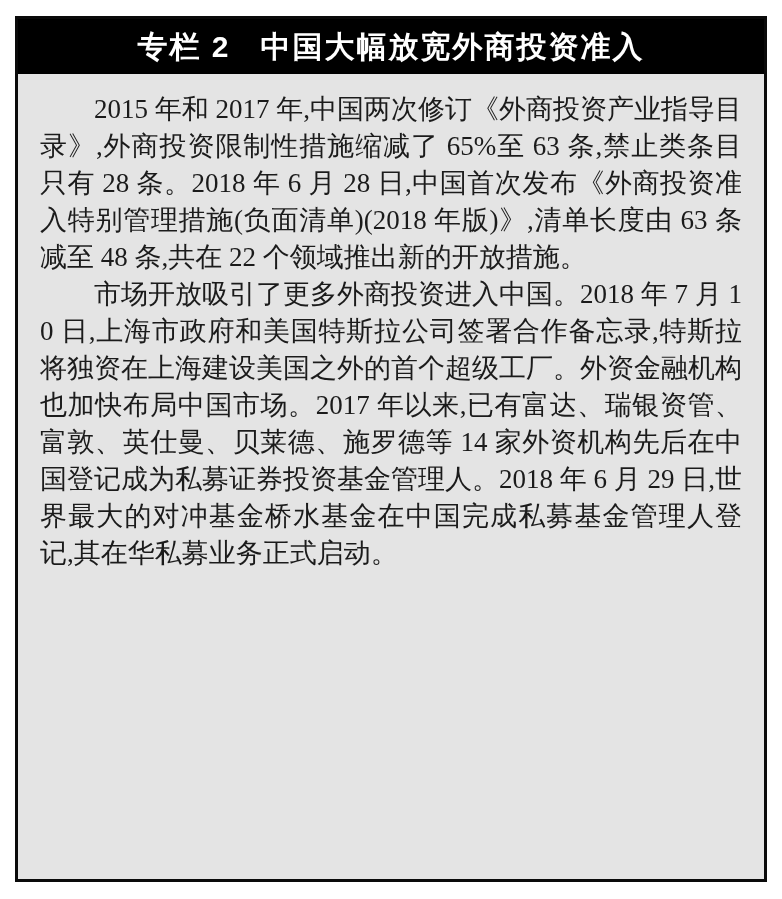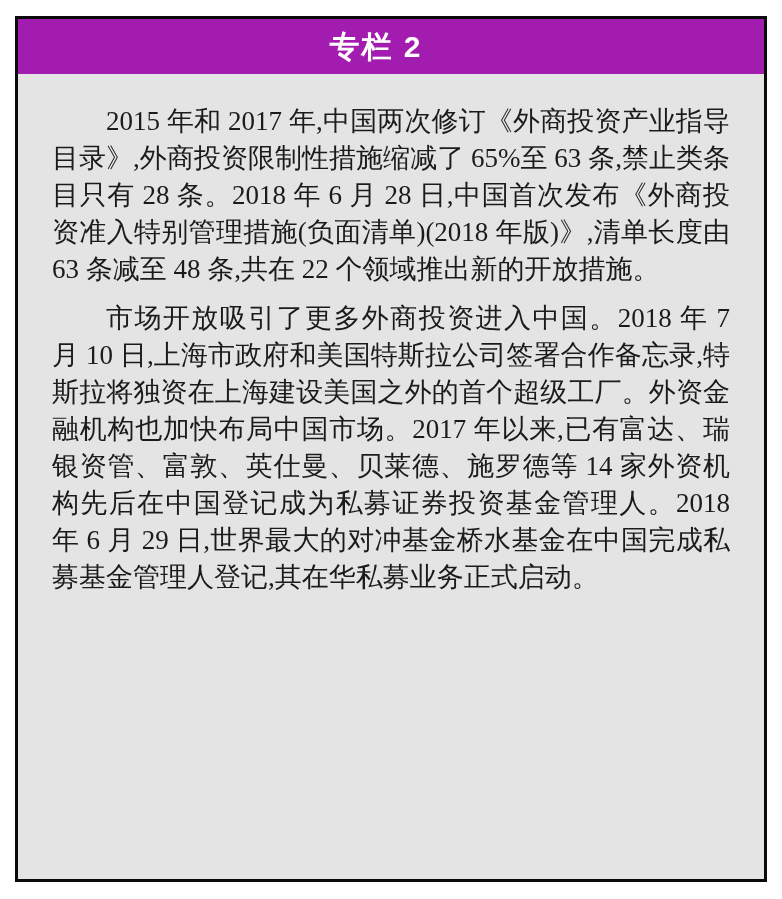--- a/index.html
+++ b/index.html
@@ -23,21 +23,21 @@
     height: 866px;
     border: 3px solid #0a0a0a;
     box-sizing: border-box;
     background: #e4e4e4;
     display: flex;
     flex-direction: column;
   }
   .box-header {
     flex: 0 0 55px;
     height: 55px;
-    background: #a21caf;
+    background: #000000;
     color: #ffffff;
     display: flex;
     align-items: center;
     justify-content: center;
     font-family: "Liberation Sans", "DejaVu Sans", sans-serif;
     font-weight: bold;
     font-size: 30px;
     letter-spacing: 2px;
     line-height: 55px;
     white-space: nowrap;
@@ -49,33 +49,34 @@
     flex: 1 1 auto;
     background: #e4e4e4;
     padding: 17px 22px 10px 22px;
     color: #1b1b1b;
     font-size: 27px;
     line-height: 37px;
     text-align: justify;
     overflow: hidden;
   }
   .box-body p {
-    margin: 12px;
+    margin: 0;
     padding: 0;
     text-indent: 2em;
     word-break: break-all;
   }
 </style>
 </head>
 <body>
 
 <div class="page">
   <div class="box-panel">
     <div class="box-header">
       <span class="box-title-prefix">专栏 2</span>
+      <span class="box-title-text">中国大幅放宽外商投资准入</span>
     </div>
     <div class="box-body">
       <p>2015 年和 2017 年,中国两次修订《外商投资产业指导目录》,外商投资限制性措施缩减了 65%至 63 条,禁止类条目只有 28 条。2018 年 6 月 28 日,中国首次发布《外商投资准入特别管理措施(负面清单)(2018 年版)》,清单长度由 63 条减至 48 条,共在 22 个领域推出新的开放措施。</p>
       <p>市场开放吸引了更多外商投资进入中国。2018 年 7 月 10 日,上海市政府和美国特斯拉公司签署合作备忘录,特斯拉将独资在上海建设美国之外的首个超级工厂。外资金融机构也加快布局中国市场。2017 年以来,已有富达、瑞银资管、富敦、英仕曼、贝莱德、施罗德等 14 家外资机构先后在中国登记成为私募证券投资基金管理人。2018 年 6 月 29 日,世界最大的对冲基金桥水基金在中国完成私募基金管理人登记,其在华私募业务正式启动。</p>
 
     </div>
   </div>
 </div>
 
 </body></html>

